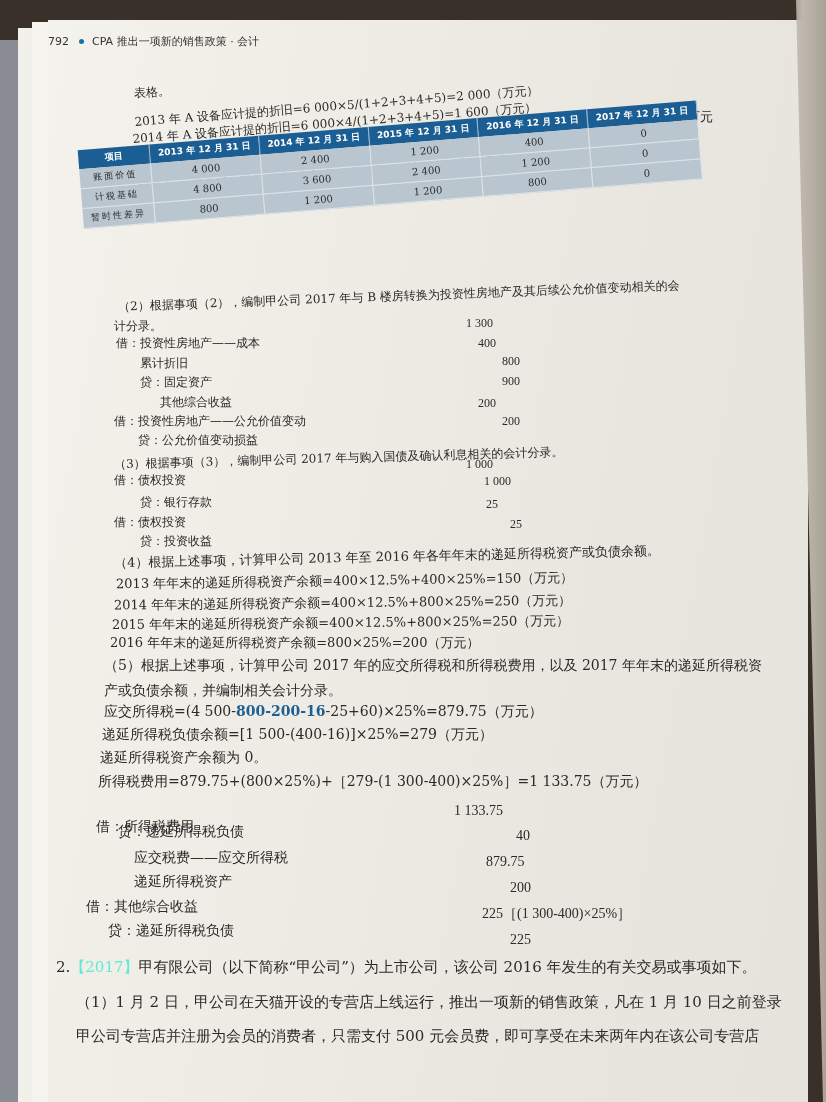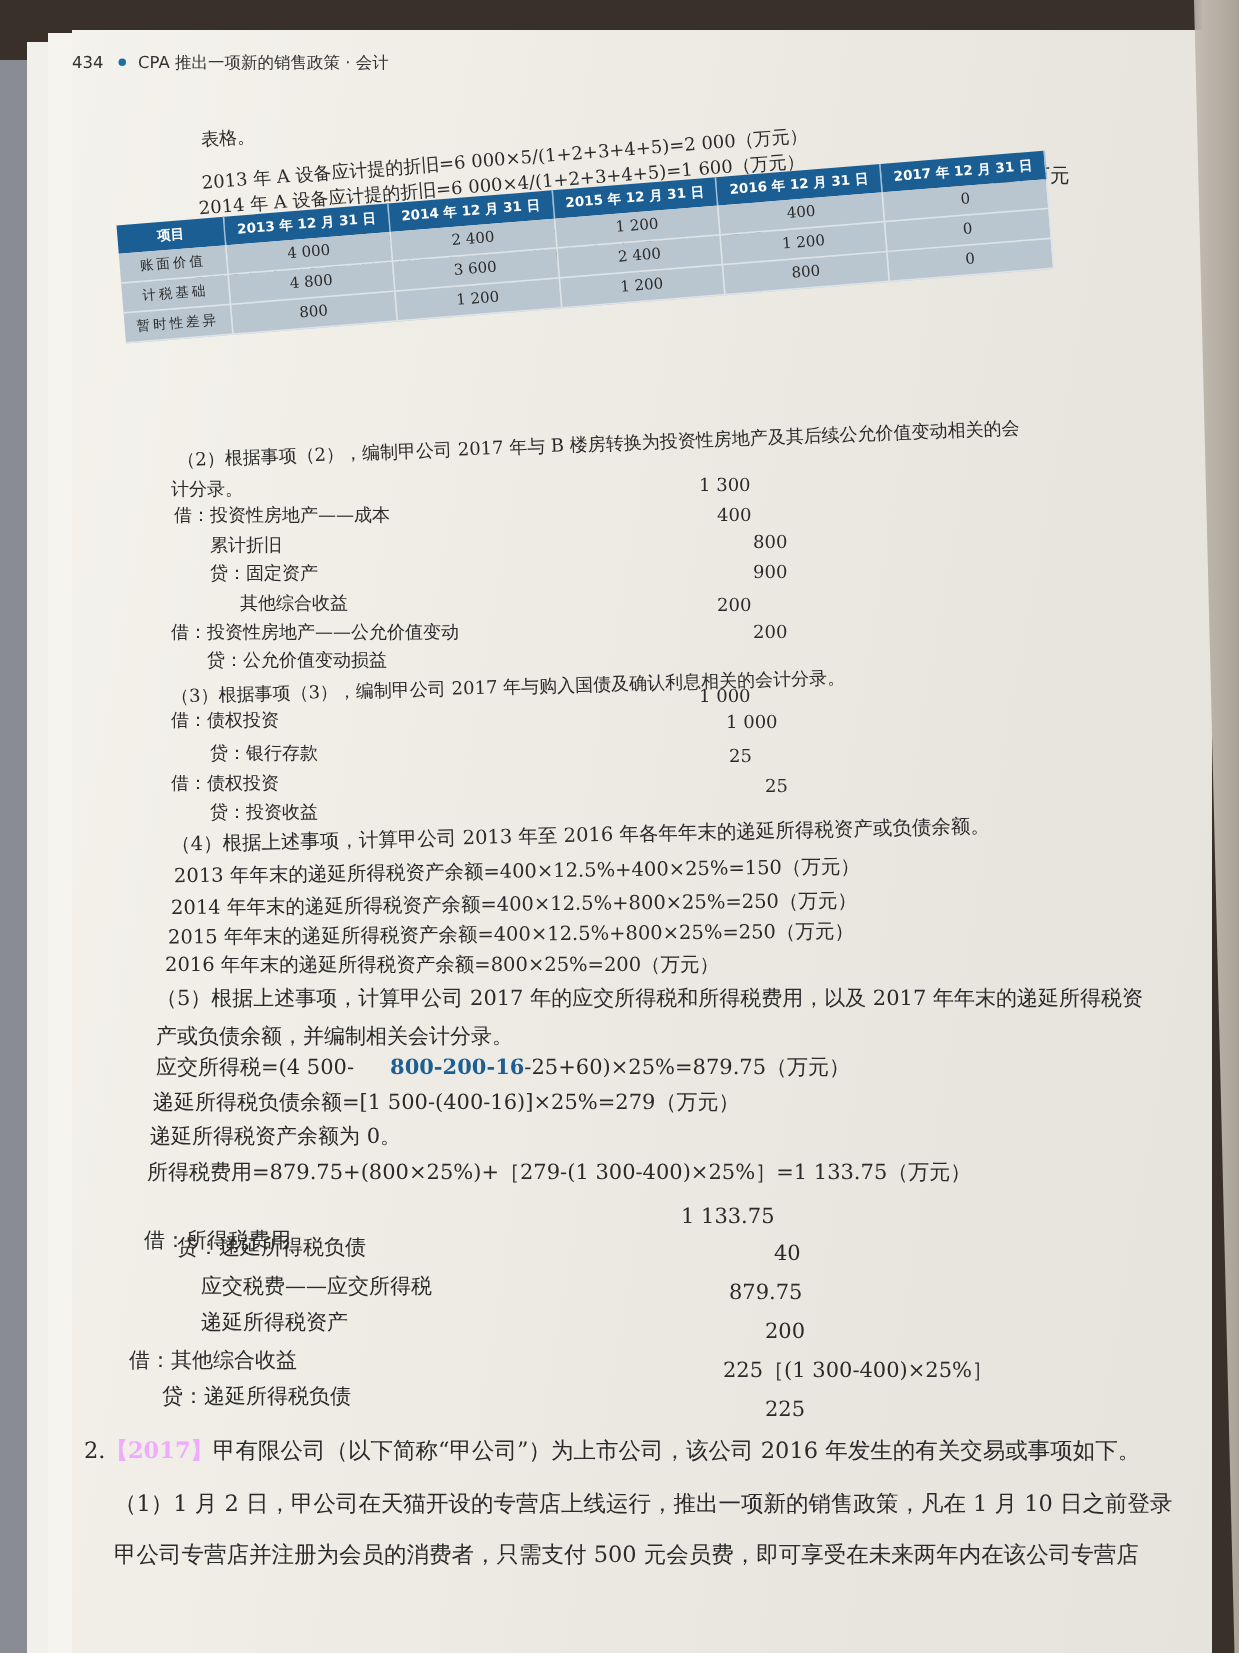--- a/index.html
+++ b/index.html
@@ -19,23 +19,23 @@
   .right-shadow {
     position: absolute; right: 0; top: 0; width: 60px; height: 1102px;
     background: linear-gradient(90deg, rgba(0,0,0,0) 0%, #bdb7ad 60%, #a9a397 100%);
     clip-path: polygon(50% 0, 100% 0, 100% 100%, 95% 100%);
   }
   .header { position: absolute; left: 48px; top: 34px; font-family: "DejaVu Sans", sans-serif; font-size: 11px; color: #333; }
   .header .dot { display: inline-block; width: 5px; height: 5px; border-radius: 50%; background: #1a6fa6; margin: 0 8px 1px 10px; }
   .line { position: absolute; white-space: nowrap; font-size: 12px; }
   .lg { font-size: 14px; }
   .xl { font-size: 15px; }
-  .amt { position: absolute; white-space: nowrap; }
-  .hl { color: #1d5f93; font-weight: bold; margin-left: 24px; }
-  .blue-b { color: #f0abfc; font-weight: bold; }
+  .amt { position: absolute; white-space: nowrap; font-family: Liberation Serif, serif; }
+  .hl { color: #1d5f93; font-weight: bold; }
+  .blue-b { color: #5eead4; font-weight: normal; }
 
   table.dtab {
     position: absolute; left: 84px; top: 150px; border-collapse: collapse;
     font-size: 10px; transform: rotate(-4.6deg); transform-origin: left bottom;
   }
   table.dtab th {
     background: #1b5e93; color: #fff; font-weight: bold; padding: 3px 8px; border-right: 1px solid #9fc0da;
     font-family: "DejaVu Sans", sans-serif; font-size: 9px;
   }
   table.dtab td {
@@ -47,21 +47,21 @@
 </head>
 <body>
 
 <div class="bg-gray"></div>
 <div class="stack"></div>
 <div class="stack2"></div>
 <div class="page"></div>
 <div class="right-shadow"></div>
 
 <div class="header">
-  <span>434</span><span class="dot"></span><span>CPA 推出一项新的销售政策 · 会计</span>
+  <span>792</span><span class="dot"></span><span>CPA 推出一项新的销售政策 · 会计</span>
 </div>
 
 <div class="line" style="left:134px;top:84px;transform:rotate(-4deg)">表格。</div>
 <div class="line" style="left:134px;top:98px;transform:rotate(-4.5deg)">2013 年 A 设备应计提的折旧=6 000×5/(1+2+3+4+5)=2 000（万元）</div>
 <div class="line" style="left:132px;top:115px;transform:rotate(-4.5deg)">2014 年 A 设备应计提的折旧=6 000×4/(1+2+3+4+5)=1 600（万元）</div>
 <div class="line" style="left:131px;top:132px;transform:rotate(-4.5deg)">2015 年 A 设备应计提的折旧=6 000×3/(1+2+3+4+5)=1 200（万元）</div>
 <div class="line" style="left:130px;top:149px;transform:rotate(-4.5deg)">2016 年 A 设备应计提的折旧=6 000×2/(1+2+3+4+5)=800（万元）</div>
 <div class="line" style="left:129px;top:166px;transform:rotate(-4.5deg)">2017 年 A 设备应计提的折旧=6 000×1/(1+2+3+4+5)=400（万元）</div>
 
 <div class="unit">单位：万元</div>

